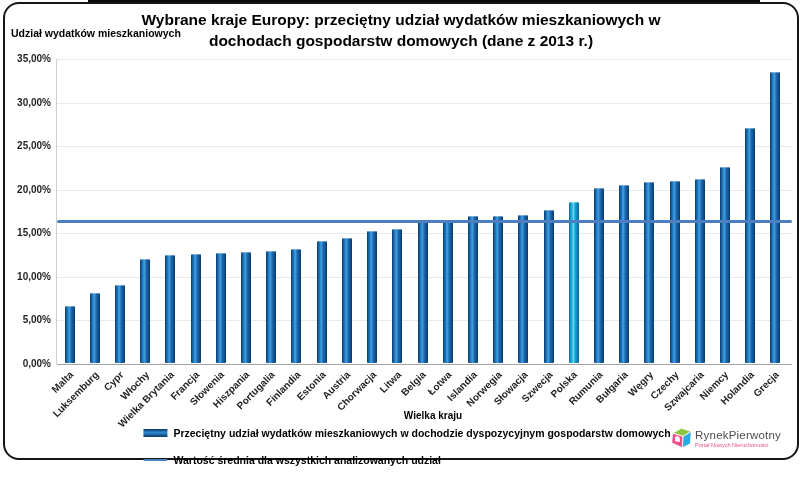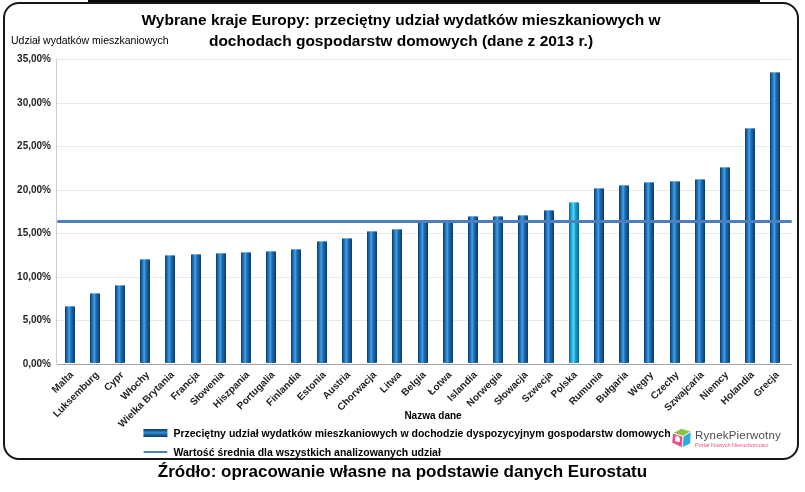--- a/index.html
+++ b/index.html
@@ -3,39 +3,39 @@
 <meta charset="utf-8">
 <style>
   html,body{margin:0;padding:0;background:#fff;}
   .stage{position:relative;width:805px;height:492px;background:#fff;overflow:hidden;
          font-family:"Liberation Sans",sans-serif;color:#000;}
   .top-artifact{position:absolute;left:88px;top:0;width:672px;height:4px;background:#0a0a0a;}
   .frame{position:absolute;left:3px;top:2px;width:796px;height:458px;box-sizing:border-box;
          border:2.5px solid #161616;border-radius:16px;background:#fff;}
   .title{position:absolute;top:6px;left:0;right:0;text-align:center;}
   .title span{display:inline-block;max-width:600px;font-size:15.5px;font-weight:bold;line-height:1.35;}
-  .y-title{position:absolute;left:6px;top:30px;font-size:10.5px;font-weight:normal;}
+  .y-title{position:absolute;left:6px;top:23px;font-size:10.5px;font-weight:bold;}
   .plot{position:absolute;left:51px;top:55px;width:731px;height:305px;
         border-left:1px solid #cfcfcf;}
   .grid{position:absolute;left:0;right:-4px;height:1px;background:#e9e9e9;}
   .grid.base{background:#a3a3a3;}
   .ytick{position:absolute;right:calc(100% + 6px);width:60px;text-align:right;
          font-size:10px;font-weight:bold;color:#1f1f1f;}
   .bar{position:absolute;bottom:1px;width:10px;border-radius:1px;
        background:linear-gradient(90deg,#0a3764 0%,#135d9e 14%,#2e8ad2 34%,#4aa3e0 42%,#1f6cb4 60%,#12538f 82%,#0a3764 100%);
        box-shadow:inset 0 1px 0 rgba(255,255,255,.35);}
   .bar.highlight{background:linear-gradient(90deg,#066a96 0%,#0d93c6 14%,#3ec1ec 36%,#63d4f5 44%,#1ba3d6 62%,#0b7fae 84%,#066a96 100%);}
   .avg-line{position:absolute;left:0;right:-4px;height:2.5px;border-radius:2px;z-index:5;}
   .xl{position:absolute;width:0;height:0;}
   .xl span{position:absolute;right:2px;top:0;white-space:nowrap;font-size:10px;font-weight:bold;
            transform:rotate(-45deg);transform-origin:100% 0;color:#1f1f1f;}
   .x-title{position:absolute;left:428px;top:406px;transform:translateX(-50%);
            font-size:10px;font-weight:bold;}
   .legend{position:absolute;left:402px;top:423px;transform:translateX(-50%);
-          display:flex;flex-direction:column;gap:7px;z-index:3;}
+          display:flex;flex-direction:column;gap:15px;z-index:3;}
   .legend-row{display:flex;align-items:center;gap:6px;font-size:10.5px;font-weight:bold;white-space:nowrap;}
   .swatch-bar{width:24px;height:8px;flex:0 0 auto;
           background:linear-gradient(180deg,#0a3764 0%,#2e8ad2 45%,#0a3764 100%);}
   .swatch-line{width:24px;height:2.5px;flex:0 0 auto;background:#4d7ebf;border-radius:2px;}
   .logo{position:absolute;right:12px;top:419px;display:flex;align-items:center;
         background:#fff;padding:2px 4px;border-radius:8px;}
   .logo-name{font-size:11.5px;color:#4d4d4d;letter-spacing:.2px;}
   .logo-tag{font-size:5.5px;color:#e8537a;margin-top:1px;}
   .source{position:absolute;top:462px;left:0;right:0;text-align:center;
           font-size:17px;font-weight:bold;}
@@ -182,21 +182,21 @@
         <div class="xl" style="left: 693.19px; top: 310px;">
           <span>Holandia</span>
         </div>
         <div class="bar" title="Grecja: 33.4%" style="left: 713.397px; height: 291px;"></div>
         <div class="xl" style="left: 718.397px; top: 310px;">
           <span>Grecja</span>
         </div>
         <div class="avg-line" style="top: 161.086px; background: rgb(77, 126, 191);"></div>
       </div>
 
-    <div class="x-title">Nazwa dane</div>
+    <div class="x-title">Wielka kraju</div>
 
     <div class="legend">
       <div class="legend-row">
         <span class="swatch-bar"></span>
         <span>Przeciętny udział wydatków mieszkaniowych w dochodzie dyspozycyjnym gospodarstw domowych</span>
       </div>
       <div class="legend-row">
         <span class="swatch-line"></span>
         <span>Wartość średnia dla wszystkich analizowanych udział</span>
       </div>
@@ -209,14 +209,13 @@
         <polygon points="18,14 28,8 27,23 17,28" fill="#29abe2" stroke="#fff" stroke-width="1"></polygon>
         <polygon points="8,15 11,13 14,16 14,21 8,20" fill="#fff"></polygon>
       </svg>
       <div>
         <div class="logo-name">RynekPierwotny</div>
         <div class="logo-tag">Portal Nowych Nieruchomości</div>
       </div>
     </div>
   </div>
 
-  <div class="source">Źródło: opracowanie własne na podstawie danych Eurostatu</div>
 </div>
 
 </body></html>

